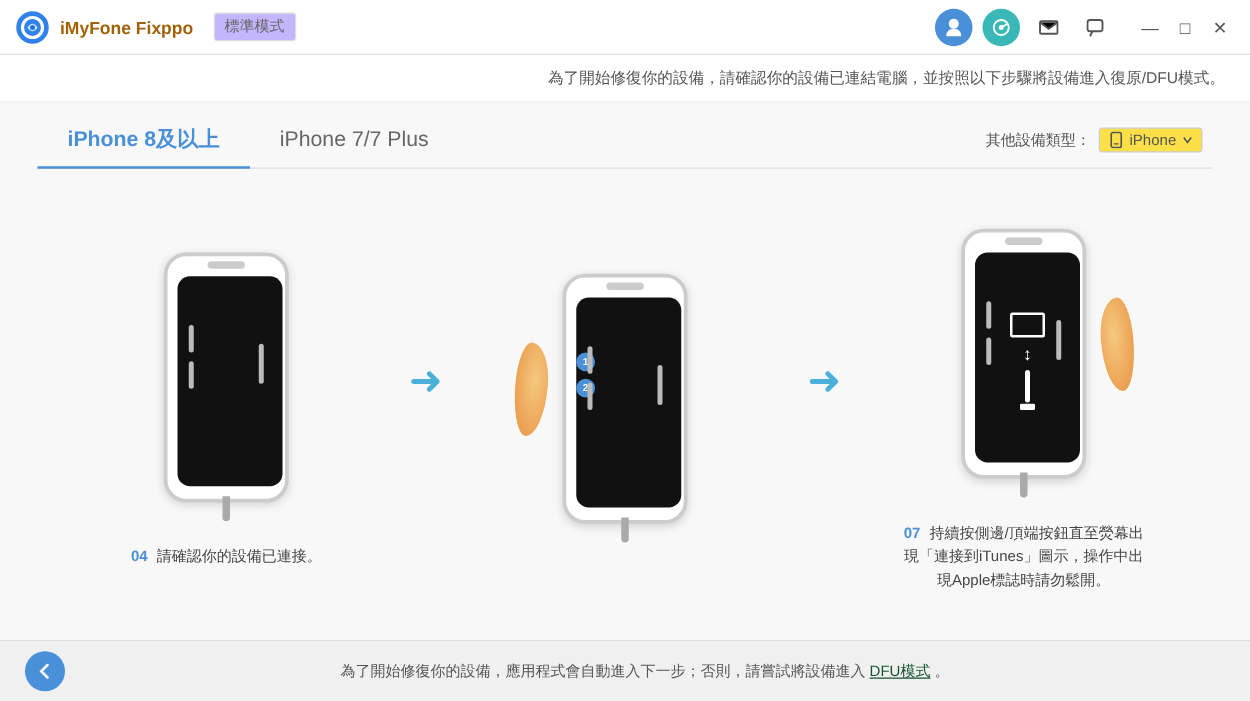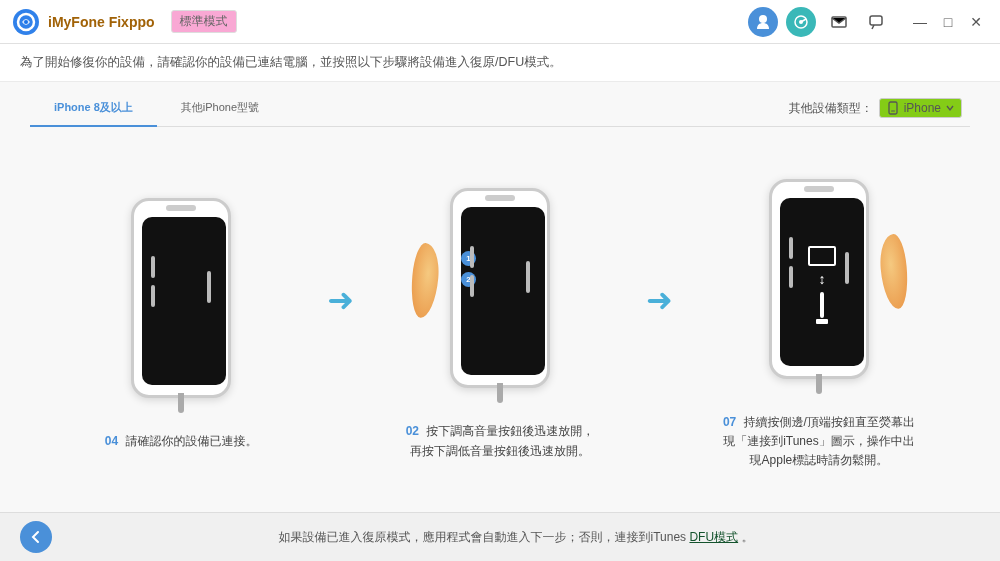--- a/index.html
+++ b/index.html
@@ -30,21 +30,21 @@
     }
     .titlebar-appname {
       font-size: 14px;
       font-weight: bold;
       color: #a16207;
       margin-right: 16px;
     }
     .titlebar-mode {
       font-size: 12px;
       color: #666;
-      background: #f9a8d4;
+      background: #c4b5fd;
       border: 1px solid #ddd;
       border-radius: 3px;
       padding: 2px 8px;
     }
     .titlebar-spacer { flex: 1; }
     .titlebar-icons {
       display: flex;
       align-items: center;
       gap: 8px;
     }
@@ -83,21 +83,21 @@
       background: #f8f8f8;
       height: calc(561px - 44px);
       display: flex;
       flex-direction: column;
     }
 
     
     .subtitle-bar {
       background: #fff;
       padding: 10px 20px;
-      text-align: left;
+      text-align: right;
       font-size: 12.5px;
       color: #555;
       border-bottom: 1px solid #ebebeb;
     }
 
     
     .content-area {
       flex: 1;
       display: flex;
       flex-direction: column;
@@ -106,21 +106,21 @@
 
     
     .tabs {
       display: flex;
       align-items: center;
       border-bottom: 1px solid #ddd;
       margin-top: 8px;
     }
     .tab {
       padding: 10px 24px;
-      font-size: 11px;
+      font-size: 17px;
       color: #666;
       cursor: pointer;
       border-bottom: 2px solid transparent;
       margin-bottom: -1px;
       white-space: nowrap;
     }
     .tab.active {
       color: #4a90d9;
       border-bottom: 2px solid #4a90d9;
       font-weight: bold;
@@ -135,21 +135,21 @@
       padding: 4px 8px;
     }
     .device-type-value {
       display: flex;
       align-items: center;
       gap: 4px;
       border: 1px solid #ccc;
       border-radius: 3px;
       padding: 2px 6px;
       cursor: pointer;
-      background: #84cc16;
+      background: #fde047;
     }
 
     
     .steps-area {
       flex: 1;
       display: flex;
       align-items: center;
       justify-content: space-around;
       padding: 10px 10px 0 10px;
     }
@@ -351,21 +351,21 @@
 <div class="main-container">
 
   <div class="subtitle-bar">
     <span>為了開始修復你的設備，請確認你的設備已連結電腦，並按照以下步驟將設備進入復原/DFU模式。</span>
   </div>
 
   <div class="content-area">
 
     <div class="tabs">
       <div class="tab active">iPhone 8及以上</div>
-      <div class="tab">其他iPhone型號</div>
+      <div class="tab">iPhone 7/7 Plus</div>
       <div class="tabs-spacer"></div>
       <div class="device-type-selector">
         <span>其他設備類型：</span>
         <div class="device-type-value">
           <svg width="14" height="14" viewBox="0 0 14 14">
             <rect x="3" y="1" width="8" height="12" rx="1.5" fill="none" stroke="#555" stroke-width="1.3"></rect>
             <rect x="5" y="9.5" width="4" height="1" fill="#555" rx="0.5"></rect>
           </svg>
           <span>iPhone</span>
           <svg width="10" height="10" viewBox="0 0 10 10">
@@ -407,24 +407,20 @@
             <div style="position:absolute;left:8px;top:60px;display:flex;flex-direction:column;gap:6px;">
               <div style="background:#4a90d9;color:white;width:15px;height:15px;border-radius:50%;display:flex;align-items:center;justify-content:center;font-size:8px;font-weight:bold;">1</div>
               <div style="background:#4a90d9;color:white;width:15px;height:15px;border-radius:50%;display:flex;align-items:center;justify-content:center;font-size:8px;font-weight:bold;">2</div>
             </div>
             <div class="phone-btn-left-top"></div>
             <div class="phone-btn-left-mid"></div>
             <div class="phone-btn-right"></div>
             <div class="phone-cable"></div>
           </div>
         </div>
-        <div class="step-desc">
-          <span class="step-num">02</span>
-          <span>按下調高音量按鈕後迅速放開，再按下調低音量按鈕後迅速放開。</span>
-        </div>
       </div>
 
       <div class="step-arrow">➜</div>
 
       <div class="step-block">
         <div class="phone-illustration" style="position:relative;">
 
           <div style="position:absolute;right:-18px;top:55px;width:26px;height:75px;background:radial-gradient(ellipse at 40% 40%, #f5c980, #e89040);border-radius:60% 40% 45% 55%/45% 45% 55% 55%;transform:rotate(-5deg);z-index:2;"></div>
           <div class="phone-body" style="z-index:1;">
             <div class="phone-notch"></div>
@@ -457,19 +453,19 @@
 
   </div>
 
   <div class="bottom-bar">
     <div class="back-btn">
       <svg width="16" height="16" viewBox="0 0 16 16">
         <path d="M10 3 L5 8 L10 13" stroke="white" stroke-width="2" fill="none" stroke-linecap="round"></path>
       </svg>
     </div>
     <div class="bottom-text">
-      <span>如果設備已進入復原模式，應用程式會自動進入下一步；否則，連接到iTunes</span>
+      <span>為了開始修復你的設備，應用程式會自動進入下一步；否則，請嘗試將設備進入</span>
       <span class="bottom-link">DFU模式</span>
       <span>。</span>
     </div>
   </div>
 
 </div>
 
 </body></html>

